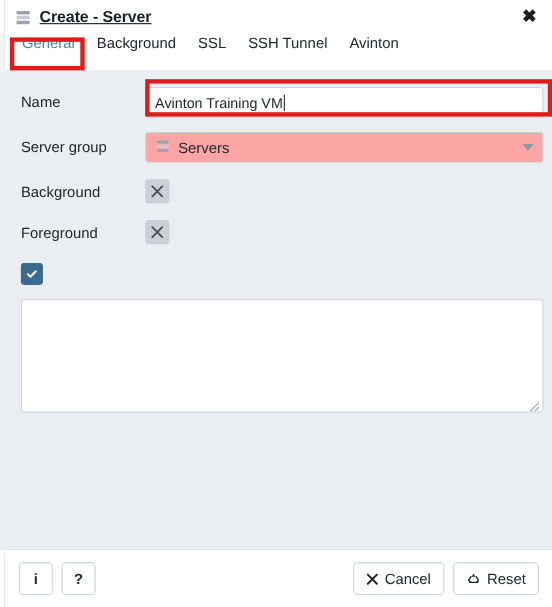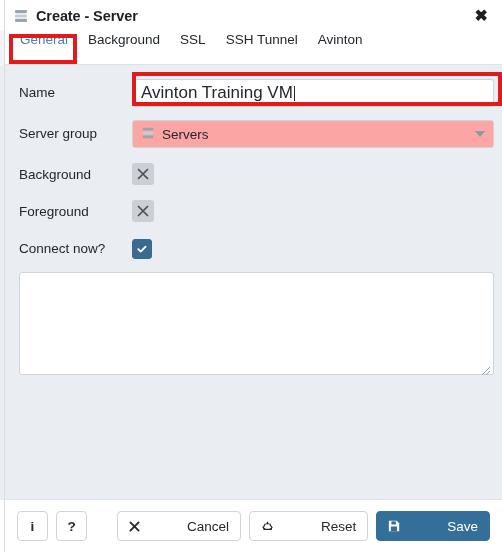--- a/index.html
+++ b/index.html
@@ -54,20 +54,21 @@
     width: 16px; height: 16px;
     margin-right: 7px;
     flex: 0 0 auto;
     display: block;
   }
   #titlebar .title-text {
     font-size: 14.5px;
     font-weight: bold;
     color: #1b1f23;
     letter-spacing: -0.1px;
+    text-decoration: underline;
   }
   #close-btn {
     margin-left: auto;
     font-size: 16px;
     font-weight: bold;
     color: #1b1f23;
     line-height: 1;
     cursor: pointer;
     padding: 2px 4px;
   }
@@ -134,21 +135,21 @@
     min-width: 0;
   }
 
   .textinput {
     width: 100%;
     height: 28px;
     box-sizing: border-box;
     background: #ffffff;
     border: 1px solid #ced4da;
     border-radius: 3px;
-    font-size: 17px;
+    font-size: 13px;
     color: #23282d;
     padding: 0 8px;
     display: flex;
     align-items: center;
     font-family: "Liberation Sans", sans-serif;
   }
   .caret {
     display: inline-block;
     width: 1px;
     height: 15px;
@@ -238,21 +239,21 @@
     background: #ffffff;
     color: #23282d;
     font-size: 13.5px;
     display: inline-flex;
     align-items: center;
     justify-content: center;
     cursor: pointer;
     font-family: "Liberation Sans", sans-serif;
   }
   .btn.icon-only { width: 31px; padding: 0; font-weight: bold; }
-  .btn.labeled { padding: 0 11px; gap: 41px; }
+  .btn.labeled { padding: 0 11px; }
   .btn .bico { margin-right: 6px; display: flex; align-items: center; }
   .btn.primary {
     background: #336f98;
     border-color: #336f98;
     color: #ffffff;
   }
   #footer-left { display: flex; gap: 8px; }
   #footer-right { margin-left: auto; display: flex; gap: 8px; }
 </style>
 </head>
@@ -334,21 +335,20 @@
           <span>
             <svg width="14" height="14" viewBox="0 0 14 14">
               <path d="M2.5 2.5 L11.5 11.5 M11.5 2.5 L2.5 11.5" stroke="#4a4f57" stroke-width="1.7" stroke-linecap="round"></path>
             </svg>
           </span>
         </div>
       </div>
     </div>
 
     <div class="row">
-      <div class="lbl">Connect now?</div>
       <div class="ctl">
         <div class="checkbox">
           <span>
             <svg width="12" height="12" viewBox="0 0 12 12">
               <path d="M2.3 6.2 L4.7 8.6 L9.6 3.6" stroke="#ffffff" stroke-width="1.8" fill="none" stroke-linecap="round" stroke-linejoin="round"></path>
             </svg>
           </span>
         </div>
       </div>
     </div>
@@ -390,27 +390,17 @@
             <path d="M3.0 12.4 L2.2 8.4 L5.6 10.5 Z" fill="#23282d"></path>
             <path d="M13.2 12.6 L13.9 8.6 L10.5 10.7 Z" fill="#23282d"></path>
             <path d="M5.2 5.0 L2.6 9.2" stroke="#23282d" stroke-width="1.5" fill="none" stroke-linecap="round"></path>
             <path d="M10.8 5.0 L13.4 9.2" stroke="#23282d" stroke-width="1.5" fill="none" stroke-linecap="round"></path>
             <path d="M4.3 11.6 L11.9 11.6" stroke="#23282d" stroke-width="1.5" fill="none" stroke-linecap="round"></path>
           </svg>
         </span>
         <span>Reset</span>
       </div>
 
-      <div class="btn labeled primary">
-        <span class="bico">
-          <svg width="12" height="12" viewBox="0 0 14 14">
-            <path d="M1 1 H10.2 L13 3.8 V13 H1 Z" fill="#ffffff"></path>
-            <rect x="4" y="1.6" width="5.2" height="3.6" fill="#336f98"></rect>
-            <rect x="3.4" y="7.6" width="7.2" height="5.4" fill="#336f98"></rect>
-          </svg>
-        </span>
-        <span>Save</span>
-      </div>
 
     </div>
   </div>
 
 </div>
 
 </body></html>

